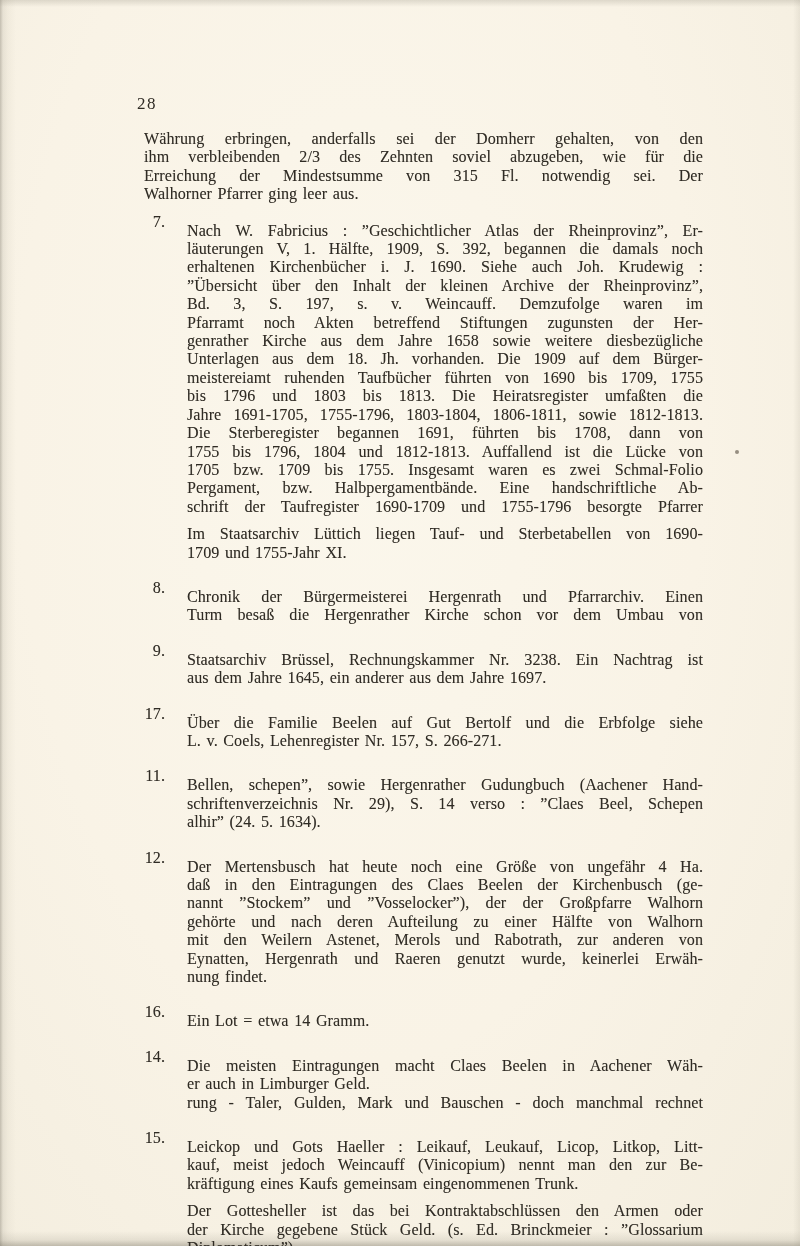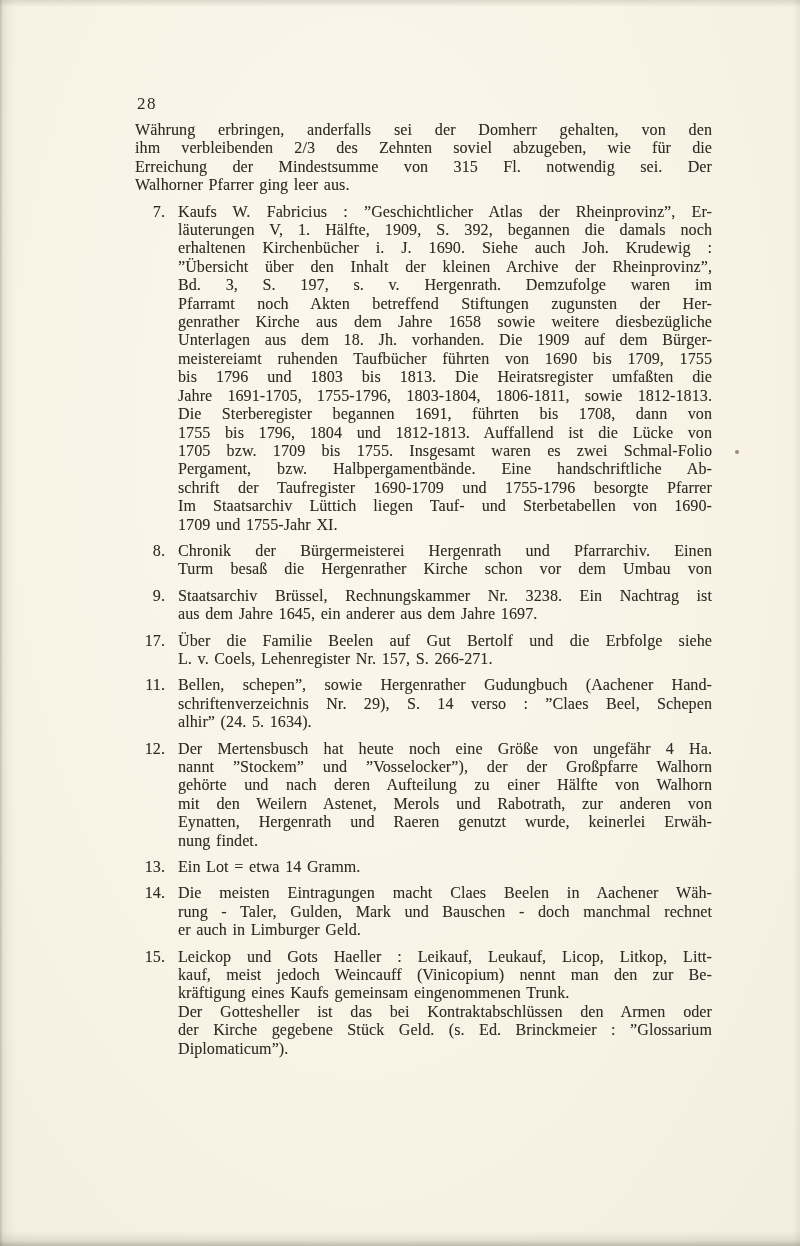--- a/index.html
+++ b/index.html
@@ -60,21 +60,21 @@
   .note-num {
     flex: none;
     width: 30px;
     text-align: right;
   }
   .note-body {
     flex: none;
     margin-left: 13px;
     width: 534px;
   }
-  .para { margin: 0; }
+  .para { margin: 9px; }
   .line { text-align: justify; text-align-last: justify; }
   .line.last { text-align-last: left; }
   .margin-speck {
     position: absolute;
     left: 735px; top: 450px;
     width: 4px; height: 4px;
     border-radius: 50%;
     background: rgba(70,60,48,0.55);
   }
 </style>
@@ -96,25 +96,25 @@
         <div class="line">Währung erbringen, anderfalls sei der Domherr gehalten, von den</div>
         <div class="line">ihm verbleibenden 2/3 des Zehnten soviel abzugeben, wie für die</div>
         <div class="line">Erreichung der Mindestsumme von 315 Fl. notwendig sei. Der</div>
         <div class="line last">Walhorner Pfarrer ging leer aus.</div>
       </div>
 
     <div class="note">
       <div class="note-num">7.</div>
       <div class="note-body">
         <div class="para">
-            <div class="line">Kaufs W. Fabricius : ”Geschichtlicher Atlas der Rheinprovinz”, Er-</div>
+            <div class="line">Nach W. Fabricius : ”Geschichtlicher Atlas der Rheinprovinz”, Er-</div>
             <div class="line">läuterungen V, 1. Hälfte, 1909, S. 392, begannen die damals noch</div>
             <div class="line">erhaltenen Kirchenbücher i. J. 1690. Siehe auch Joh. Krudewig :</div>
             <div class="line">”Übersicht über den Inhalt der kleinen Archive der Rheinprovinz”,</div>
-            <div class="line">Bd. 3, S. 197, s. v. Hergenrath. Demzufolge waren im</div>
+            <div class="line">Bd. 3, S. 197, s. v. Weincauff. Demzufolge waren im</div>
             <div class="line">Pfarramt noch Akten betreffend Stiftungen zugunsten der Her-</div>
             <div class="line">genrather Kirche aus dem Jahre 1658 sowie weitere diesbezügliche</div>
             <div class="line">Unterlagen aus dem 18. Jh. vorhanden. Die 1909 auf dem Bürger-</div>
             <div class="line">meistereiamt ruhenden Taufbücher führten von 1690 bis 1709, 1755</div>
             <div class="line">bis 1796 und 1803 bis 1813. Die Heiratsregister umfaßten die</div>
             <div class="line">Jahre 1691-1705, 1755-1796, 1803-1804, 1806-1811, sowie 1812-1813.</div>
             <div class="line">Die Sterberegister begannen 1691, führten bis 1708, dann von</div>
             <div class="line">1755 bis 1796, 1804 und 1812-1813. Auffallend ist die Lücke von</div>
             <div class="line">1705 bzw. 1709 bis 1755. Insgesamt waren es zwei Schmal-Folio</div>
             <div class="line">Pergament, bzw. Halbpergamentbände. Eine handschriftliche Ab-</div>
@@ -166,45 +166,46 @@
             <div class="line last">alhir” (24. 5. 1634).</div>
           </div>
       </div>
     </div>
 
     <div class="note">
       <div class="note-num">12.</div>
       <div class="note-body">
         <div class="para">
             <div class="line">Der Mertensbusch hat heute noch eine Größe von ungefähr 4 Ha.</div>
+            <div class="line">daß in den Eintragungen des Claes Beelen der Kirchenbusch (ge-</div>
             <div class="line">nannt ”Stockem” und ”Vosselocker”), der der Großpfarre Walhorn</div>
             <div class="line">gehörte und nach deren Aufteilung zu einer Hälfte von Walhorn</div>
             <div class="line">mit den Weilern Astenet, Merols und Rabotrath, zur anderen von</div>
             <div class="line">Eynatten, Hergenrath und Raeren genutzt wurde, keinerlei Erwäh-</div>
             <div class="line last">nung findet.</div>
           </div>
       </div>
     </div>
 
     <div class="note">
-      <div class="note-num">13.</div>
+      <div class="note-num">16.</div>
       <div class="note-body">
         <div class="para">
             <div class="line last">Ein Lot = etwa 14 Gramm.</div>
           </div>
       </div>
     </div>
 
     <div class="note">
       <div class="note-num">14.</div>
       <div class="note-body">
         <div class="para">
             <div class="line">Die meisten Eintragungen macht Claes Beelen in Aachener Wäh-</div>
+            <div class="line last">er auch in Limburger Geld.</div>
             <div class="line">rung - Taler, Gulden, Mark und Bauschen - doch manchmal rechnet</div>
-            <div class="line last">er auch in Limburger Geld.</div>
           </div>
       </div>
     </div>
 
     <div class="note">
       <div class="note-num">15.</div>
       <div class="note-body">
         <div class="para">
             <div class="line">Leickop und Gots Haeller : Leikauf, Leukauf, Licop, Litkop, Litt-</div>
             <div class="line">kauf, meist jedoch Weincauff (Vinicopium) nennt man den zur Be-</div>

